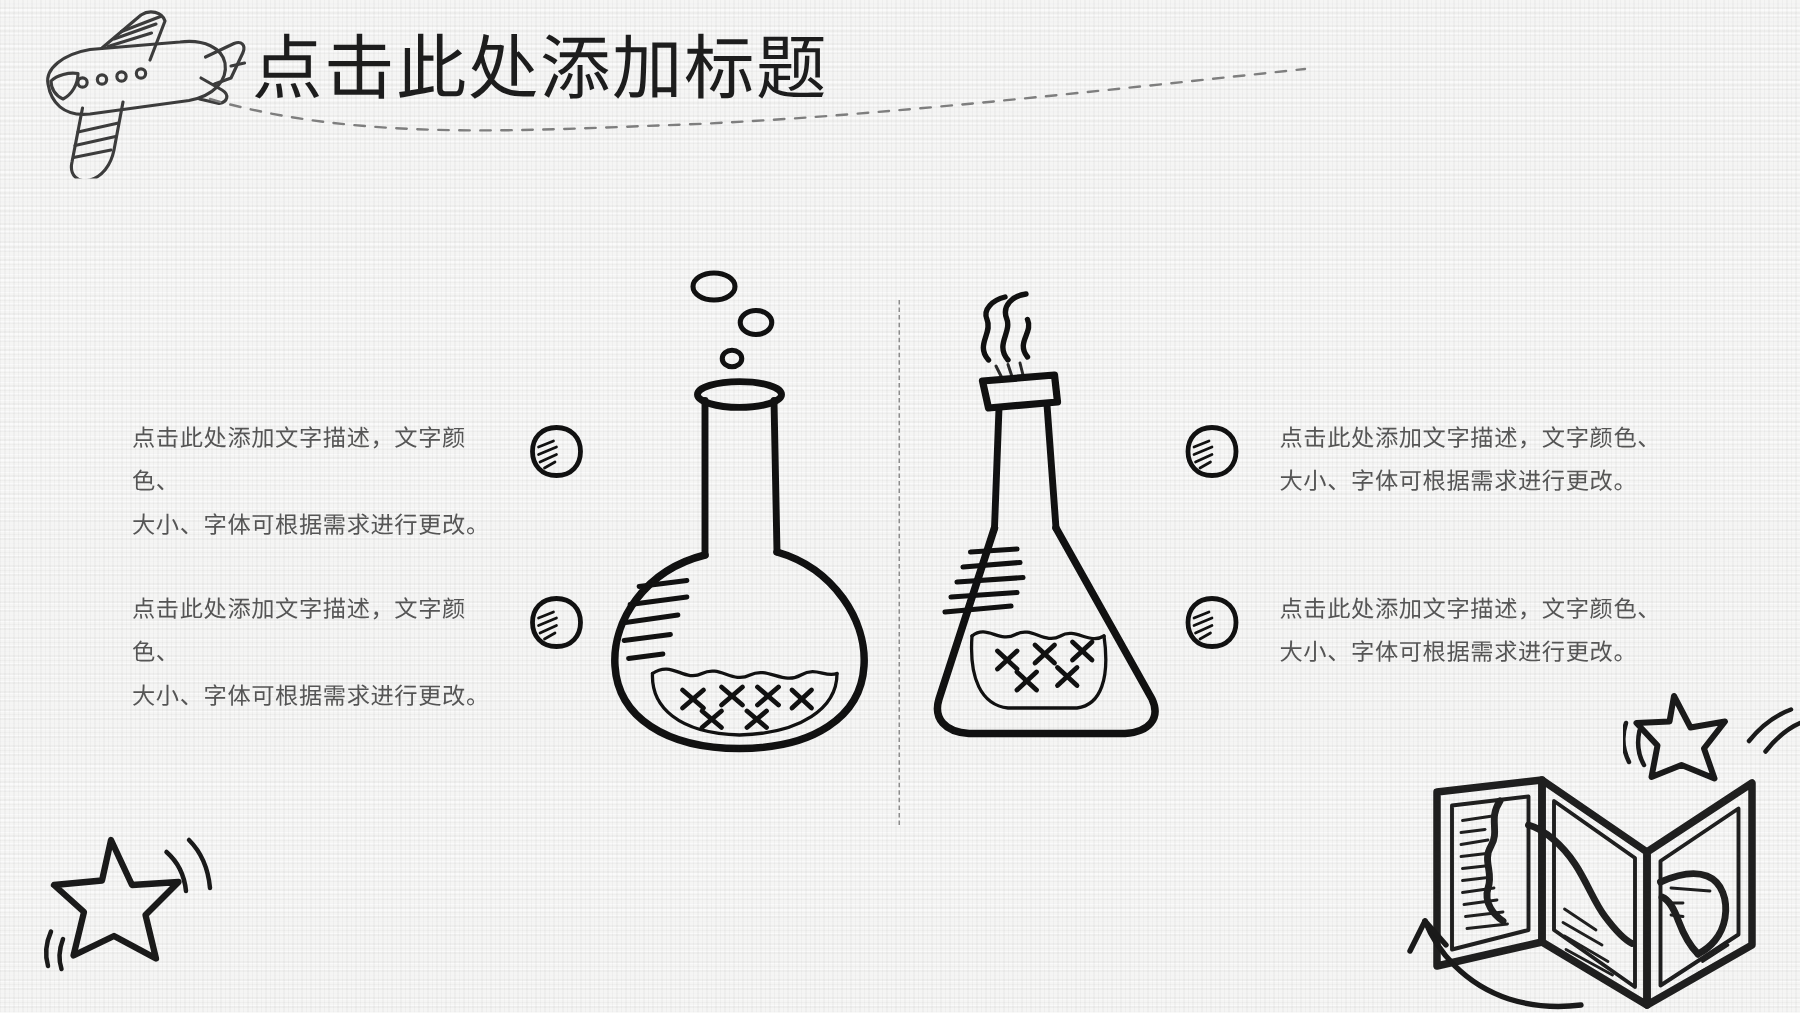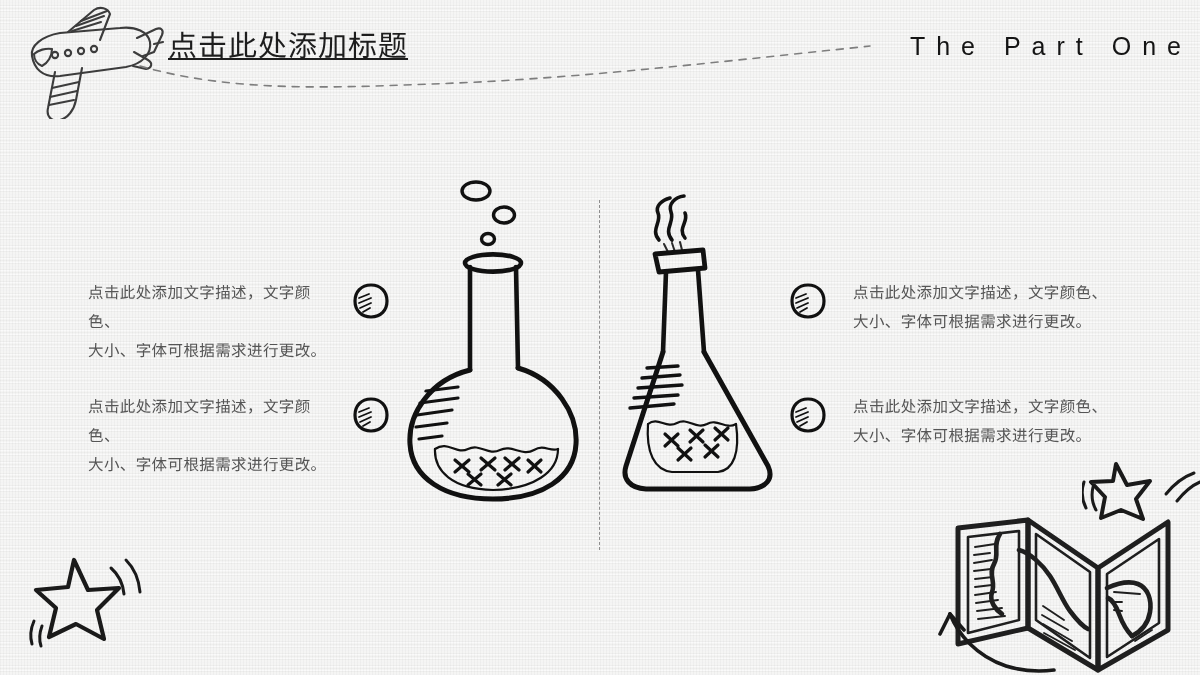--- a/index.html
+++ b/index.html
@@ -19,23 +19,23 @@
       repeating-linear-gradient(0deg, rgba(255,255,255,0.55) 0px, rgba(255,255,255,0.55) 1px, rgba(255,255,255,0) 1px, rgba(255,255,255,0) 4px);
     overflow:hidden;
   }
 
   
   #plane-icon { position:absolute; left:8px;  top:4px;  width:160px; height:115px; }
   #header-curve { position:absolute; left:0; top:0; width:1200px; height:120px; }
 
   #slide-title {
     position:absolute; left:168px; top:18px;
-    font-size:29px; line-height:56px;
+    font-size:47px; line-height:56px;
     color:#1d1d1d; letter-spacing:1px;
-    font-weight:400; white-space:nowrap;text-decoration:underline;
+    font-weight:400; white-space:nowrap;
   }
   #section-label {
     position:absolute; right:8px; top:26px;
     font-size:25px; line-height:40px;
     color:#141414; letter-spacing:11px;
     white-space:nowrap; font-weight:400;
   }
 
   
   #center-divider {
@@ -99,21 +99,20 @@
       <path d="M126 48 L140 56 C145 59 144 64 138 65 L125 62"></path>
       <path d="M146 40 L155 38"></path>
     </g>
   </svg>
 
   <svg id="header-curve" viewBox="0 0 1200 120" preserveAspectRatio="none">
     <path d="M140 66 C230 92 330 88 430 84 C560 80 700 64 870 46" fill="none" stroke="#7e7e7e" stroke-width="1.6" stroke-dasharray="7 7" stroke-linecap="round"></path>
   </svg>
 
   <div id="slide-title">点击此处添加标题</div>
-  <div id="section-label">The Part One</div>
 
   <div id="center-divider"></div>
 
   <svg id="round-flask" viewBox="0 0 205 330">
     <g fill="none" stroke="#111111" stroke-linecap="round" stroke-linejoin="round">
 
       <ellipse cx="76" cy="19" rx="14" ry="9" stroke-width="3.4"></ellipse>
       <ellipse cx="104" cy="43" rx="10.5" ry="8" stroke-width="3.4"></ellipse>
       <ellipse cx="88" cy="67" rx="6.5" ry="5.5" stroke-width="3.4"></ellipse>
 

